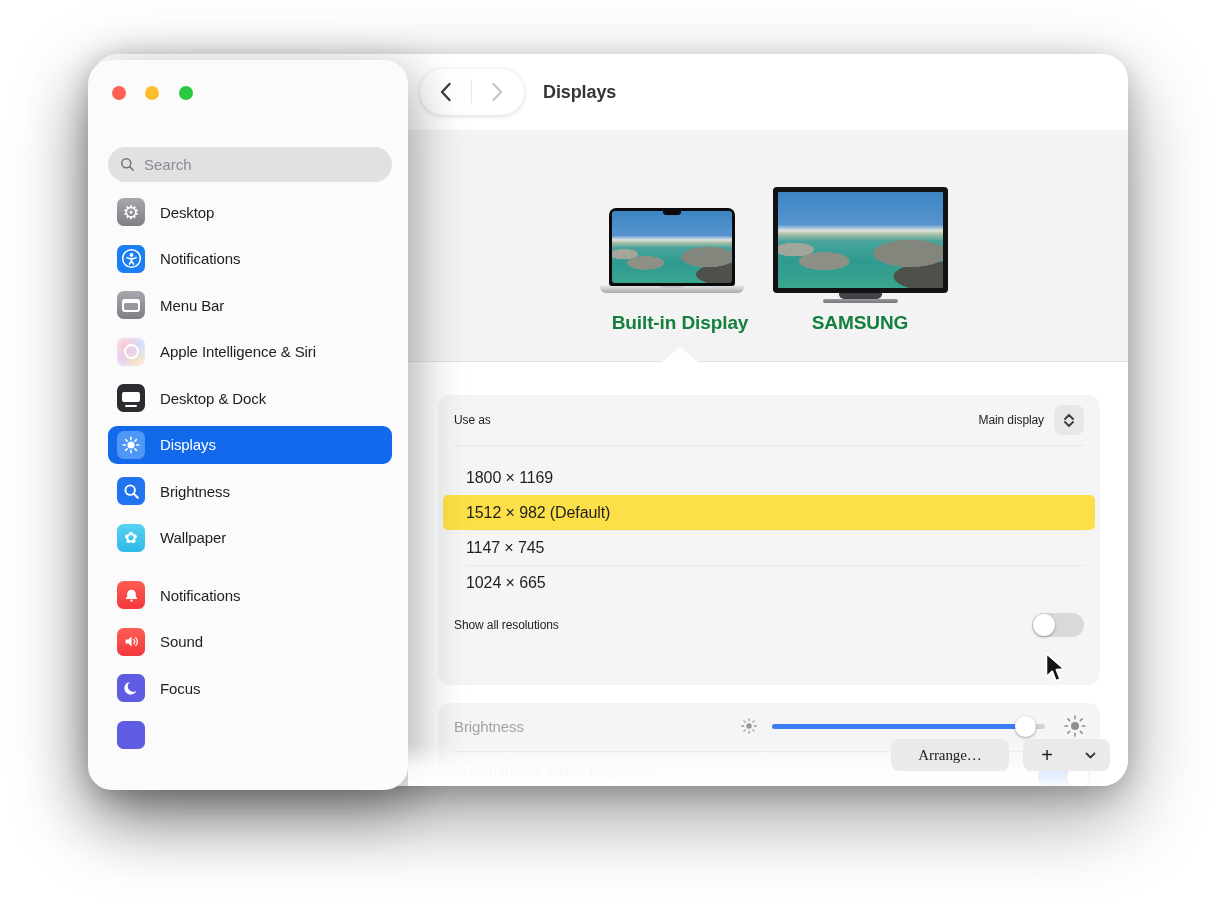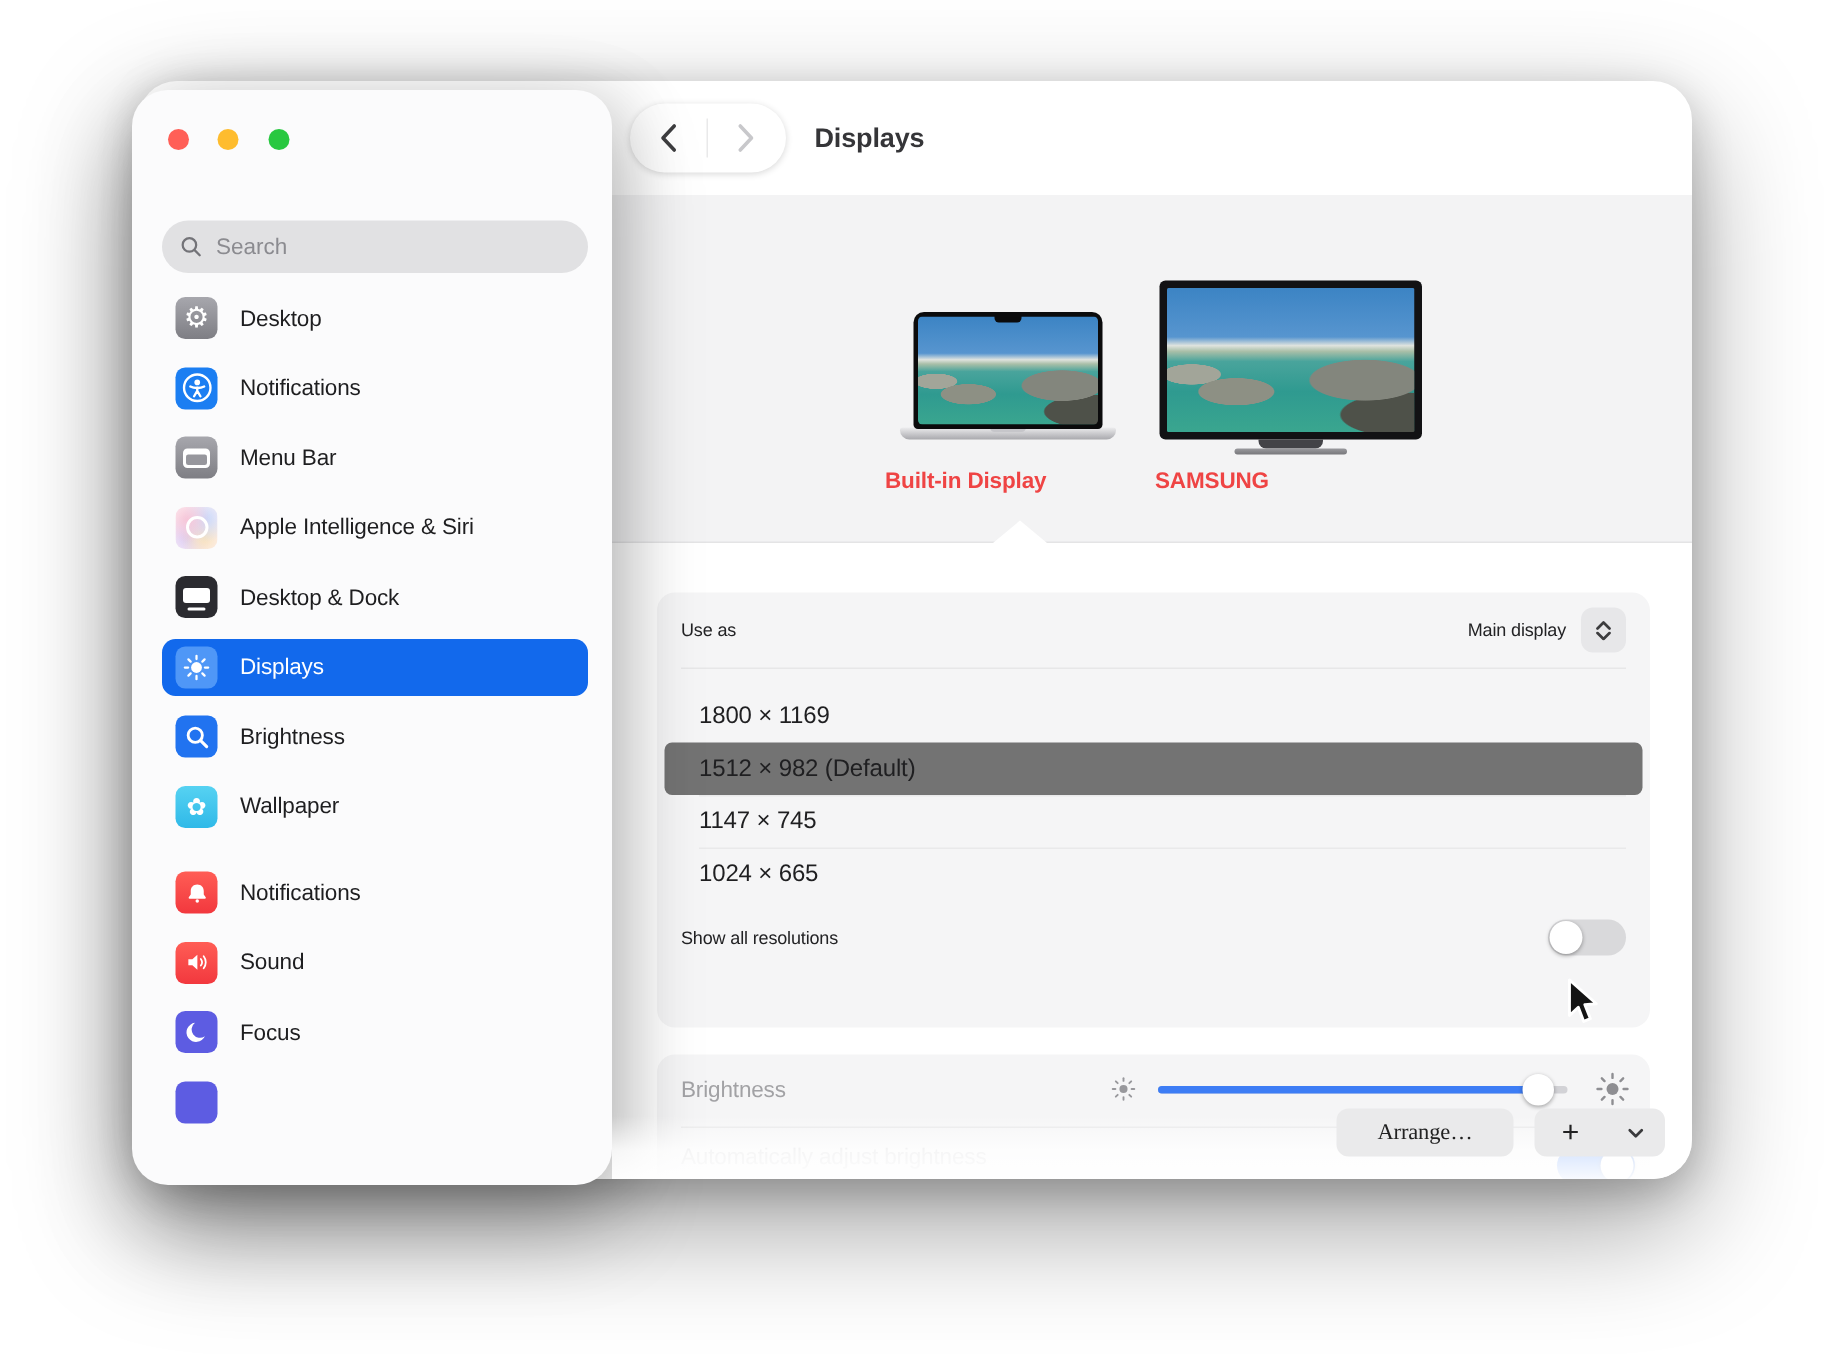--- a/index.html
+++ b/index.html
@@ -34,35 +34,35 @@
   #laptop-screen{left:517px;top:154px;width:126px;height:78px;background:#0b0b0c;border-radius:7px 7px 3px 3px;
     padding:3px;z-index:1;}
   #laptop-notch{left:571px;top:156px;width:18px;height:5px;background:#0b0b0c;border-radius:0 0 3px 3px;z-index:2;}
   #laptop-base{left:508px;top:231px;width:144px;height:8px;border-radius:2px 2px 7px 7px;
     background:linear-gradient(180deg,#ececee,#a9a9ad);}
   #laptop-base::after{content:'';position:absolute;left:60px;top:0;width:24px;height:3px;background:#c6c6ca;border-radius:0 0 4px 4px;}
   #monitor{left:681px;top:133px;width:175px;height:106px;background:#121214;border-radius:4px;padding:5px;}
   #monitor-stand{left:747px;top:239px;width:43px;height:6px;background:#434347;border-radius:0 0 5px 5px;}
   #monitor-foot{left:731px;top:245px;width:75px;height:4px;border-radius:3px;
     background:linear-gradient(180deg,#9a9a9e,#77777b);}
-  .disp-label{top:258px;width:180px;font-size:15px;font-weight:700;color:#ef4444;}
+  .disp-label{top:258px;width:180px;text-align:center;font-size:19px;font-weight:700;color:#15803d;}
 
   
   .card{left:346px;width:662px;background:#f5f5f6;border-radius:12px;}
   #card1{top:341px;height:290px;}
   .row{position:relative;display:flex;align-items:center;font-size:12px;color:#232325;}
   .row-pad{padding:0 16px;}
   #row-useas{height:50px;justify-content:space-between;}
   .sep{height:1px;background:#e7e7e8;margin:0 16px;}
   .useas-right{display:flex;align-items:center;gap:10px;}
   #stepper{width:30px;height:30px;border-radius:8px;background:#e7e7e9;display:flex;flex-direction:column;
     align-items:center;justify-content:center;gap:1px;cursor:pointer;}
   #res-list{padding-top:14px;}
   .res-row{height:35px;display:flex;align-items:center;padding-left:28px;position:relative;cursor:default;}
-  .res-row.sel{background:#737373;border-radius:5px;margin:0 5px;padding-left:23px;}
+  .res-row.sel{background:#fde047;border-radius:5px;margin:0 5px;padding-left:23px;}
   .res-row.divided::before{content:'';position:absolute;top:0;left:28px;right:16px;height:1px;background:#e9e9ea;}
   #row-showall{height:50px;justify-content:space-between;}
   .toggle{width:52px;height:24px;border-radius:12px;position:relative;cursor:pointer;}
   .toggle.off{background:#d9d9db;}
   .knob{position:absolute;top:1px;width:22px;height:22px;border-radius:50%;background:#fff;
     box-shadow:0 1px 3px rgba(0,0,0,.35);}
   .knob.left{left:1px;} .knob.right{right:1px;}
 
   #card2{top:649px;height:120px;}
   #brightness-label{position:absolute;left:16px;top:15px;font-size:15px;color:#a2a2a5;}

